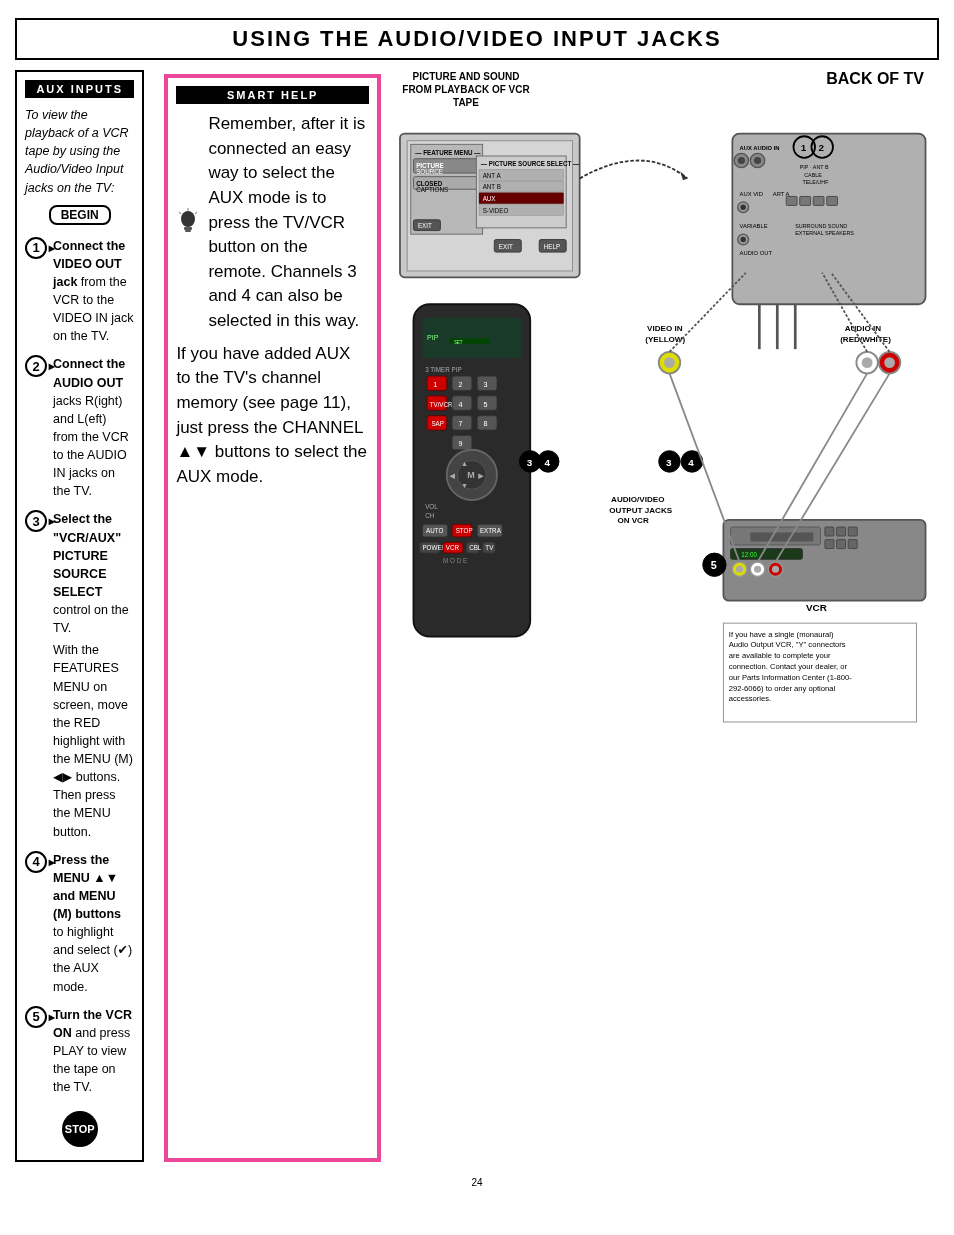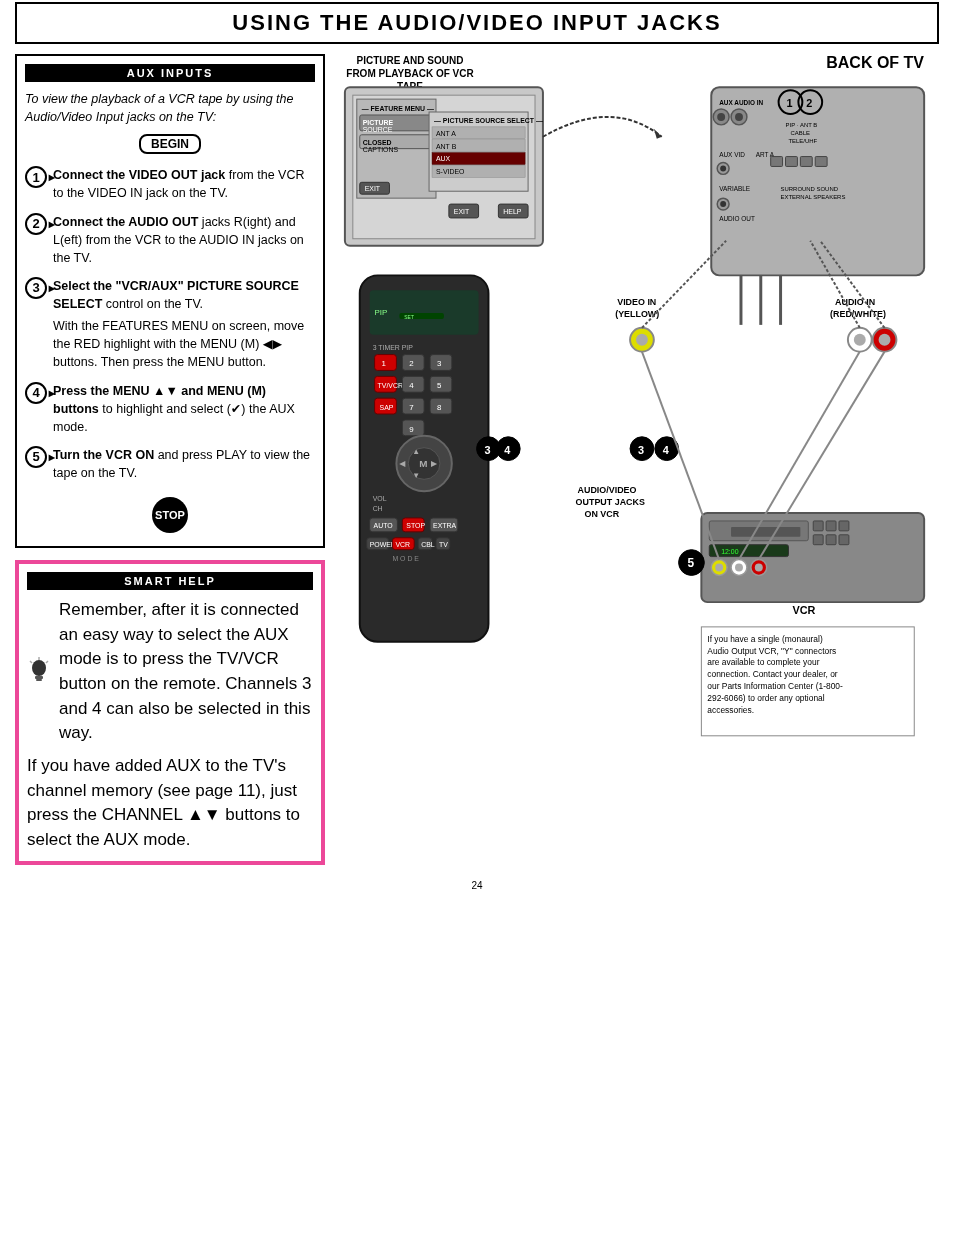--- a/index.html
+++ b/index.html
@@ -9,21 +9,21 @@
       background: #fff;
       font-family: Arial, sans-serif;
       font-size: 13px;
       color: #000;
     }
 
     .page-wrapper {
       width: 954px;
       min-height: 1235px;
       background: #fff;
-      padding: 2px 15px;
+      padding: 18px 15px;
       position: relative;
     }
 
     
     .page-header {
       text-align: center;
       border: 2px solid #000;
       padding: 6px 10px;
       margin-bottom: 10px;
       background: #fff;
@@ -38,25 +38,25 @@
 
     
     .main-content {
       display: flex;
       gap: 10px;
       width: 100%;
     }
 
     
     .left-col {
-      width: 310px;
+      width: 366px;
       flex-shrink: 0;
       display: flex;
-      flex-direction: column;
-      gap: 8px;
+      flex-direction: row;
+      gap: 20px;
     }
 
     .aux-inputs-box {
       border: 2px solid #000;
       padding: 8px;
     }
 
     .section-title {
       background: #000;
       color: #fff;

